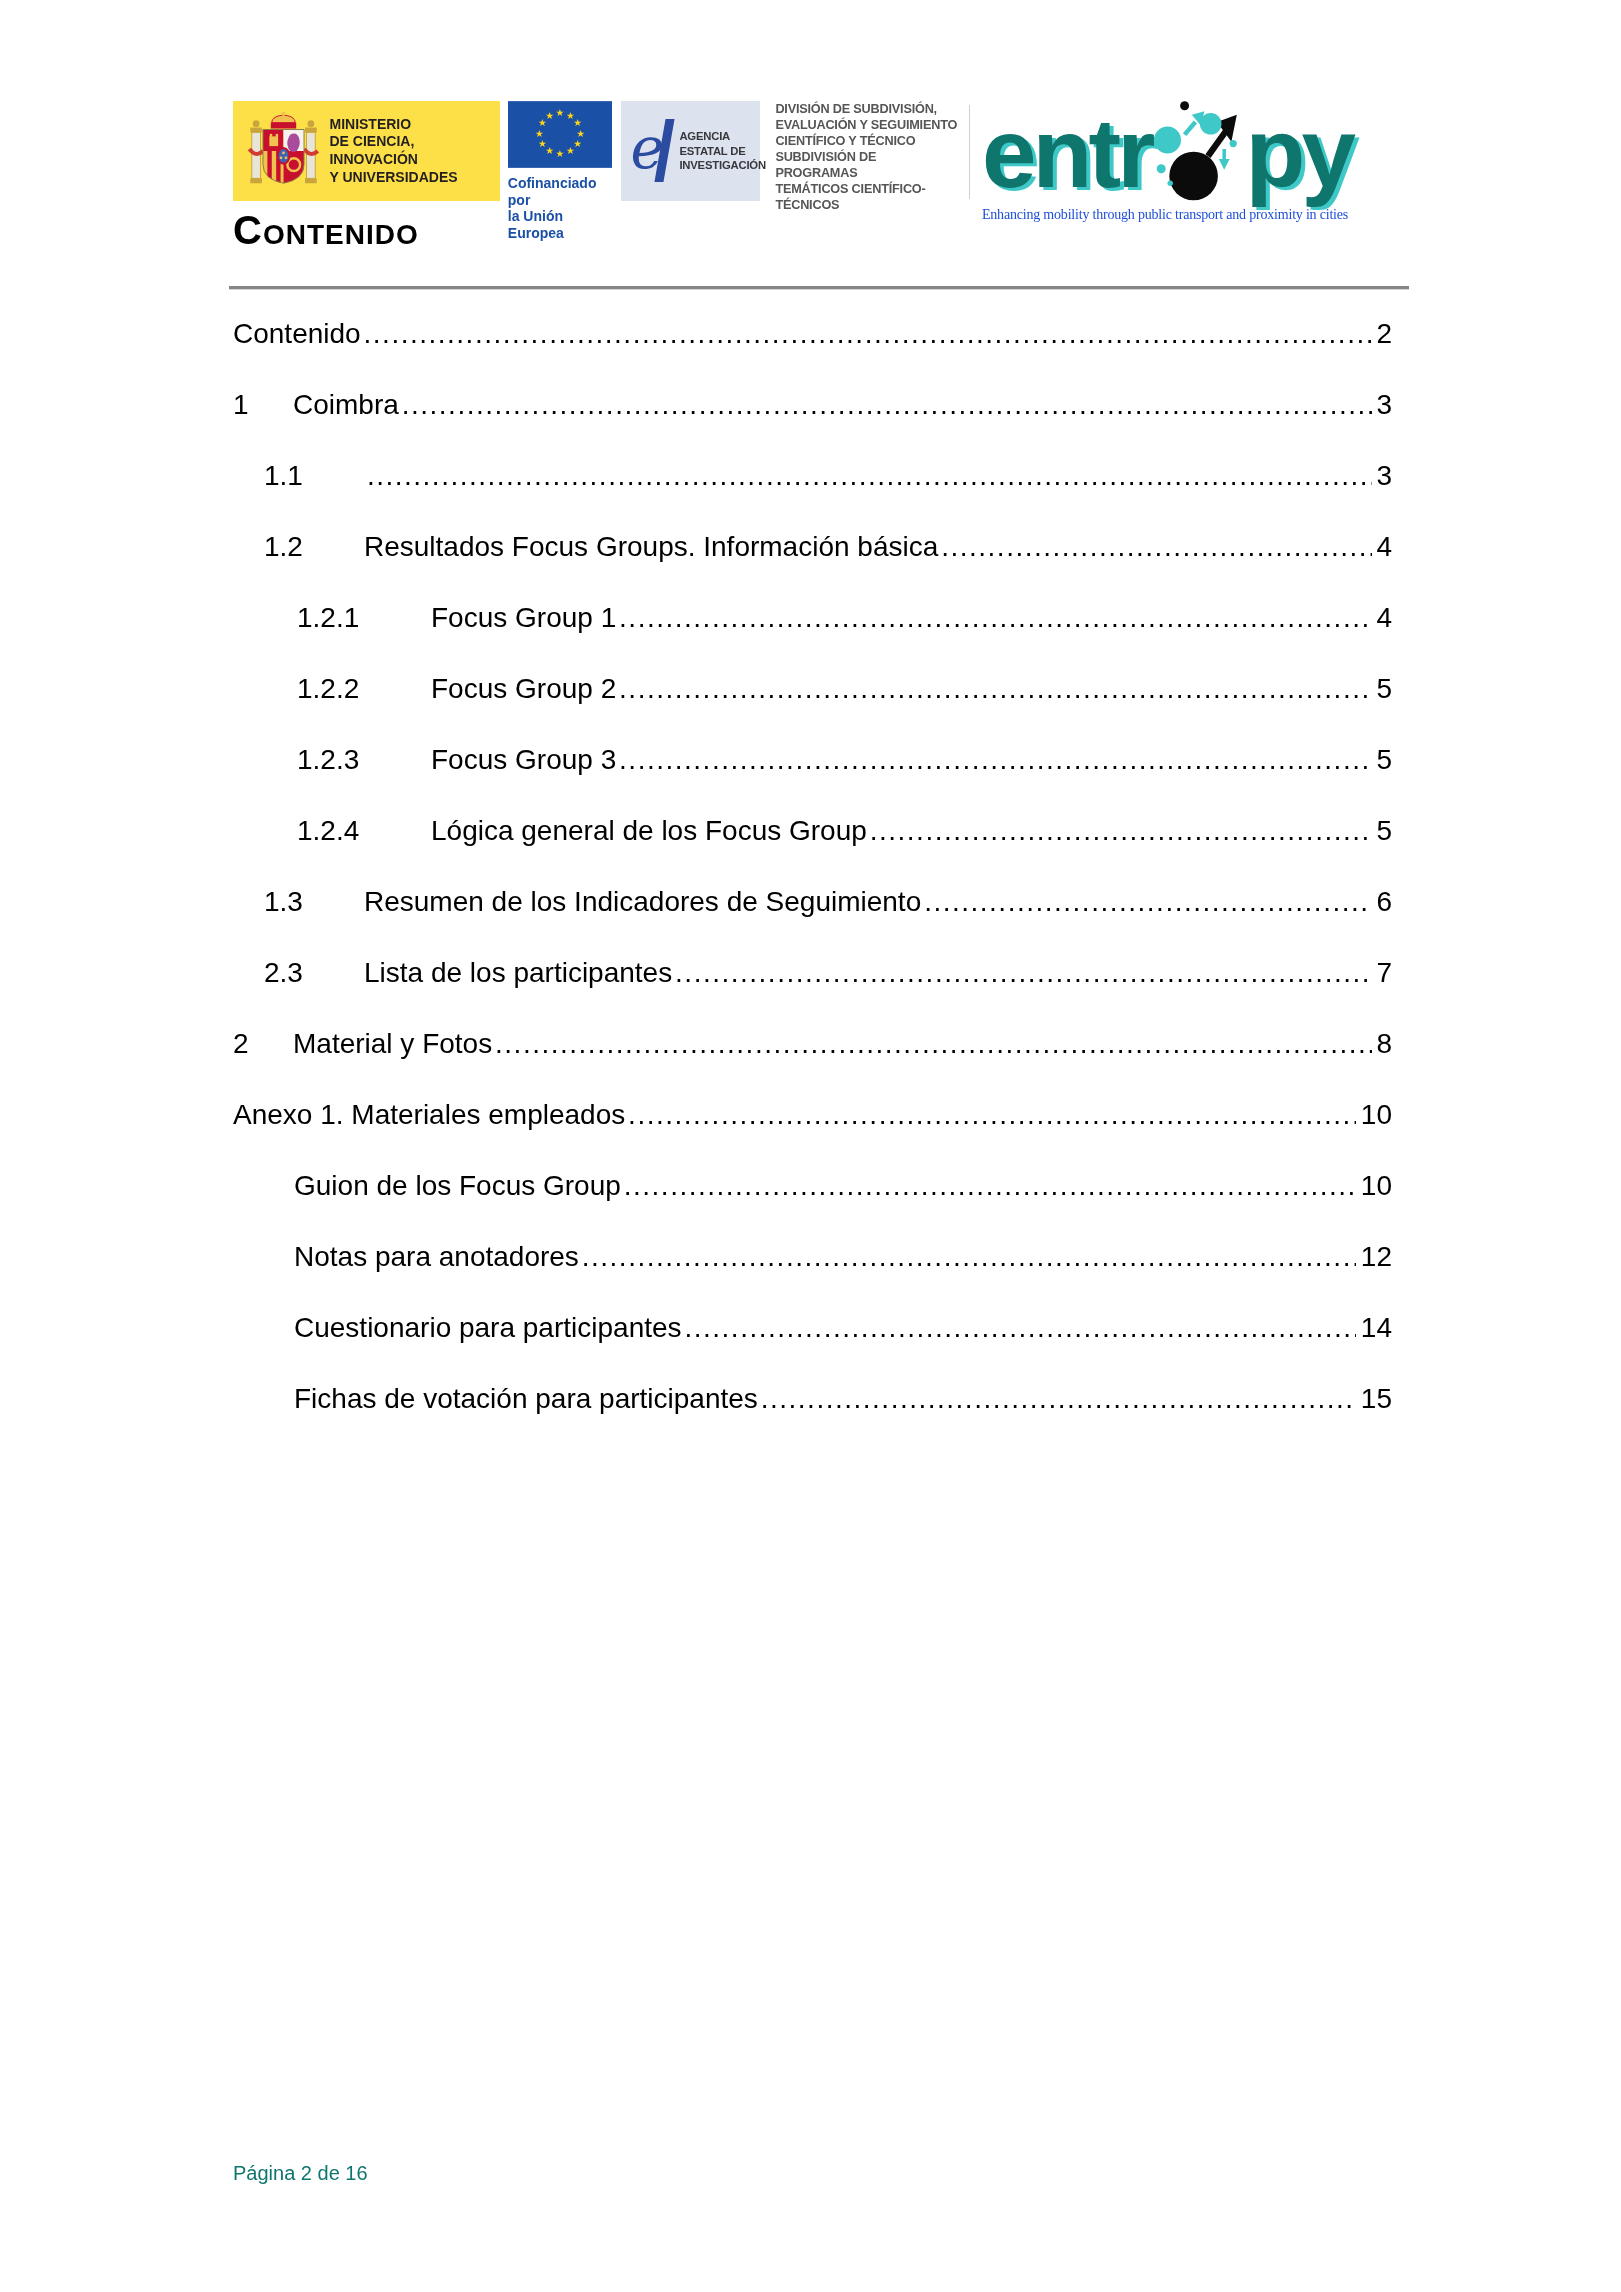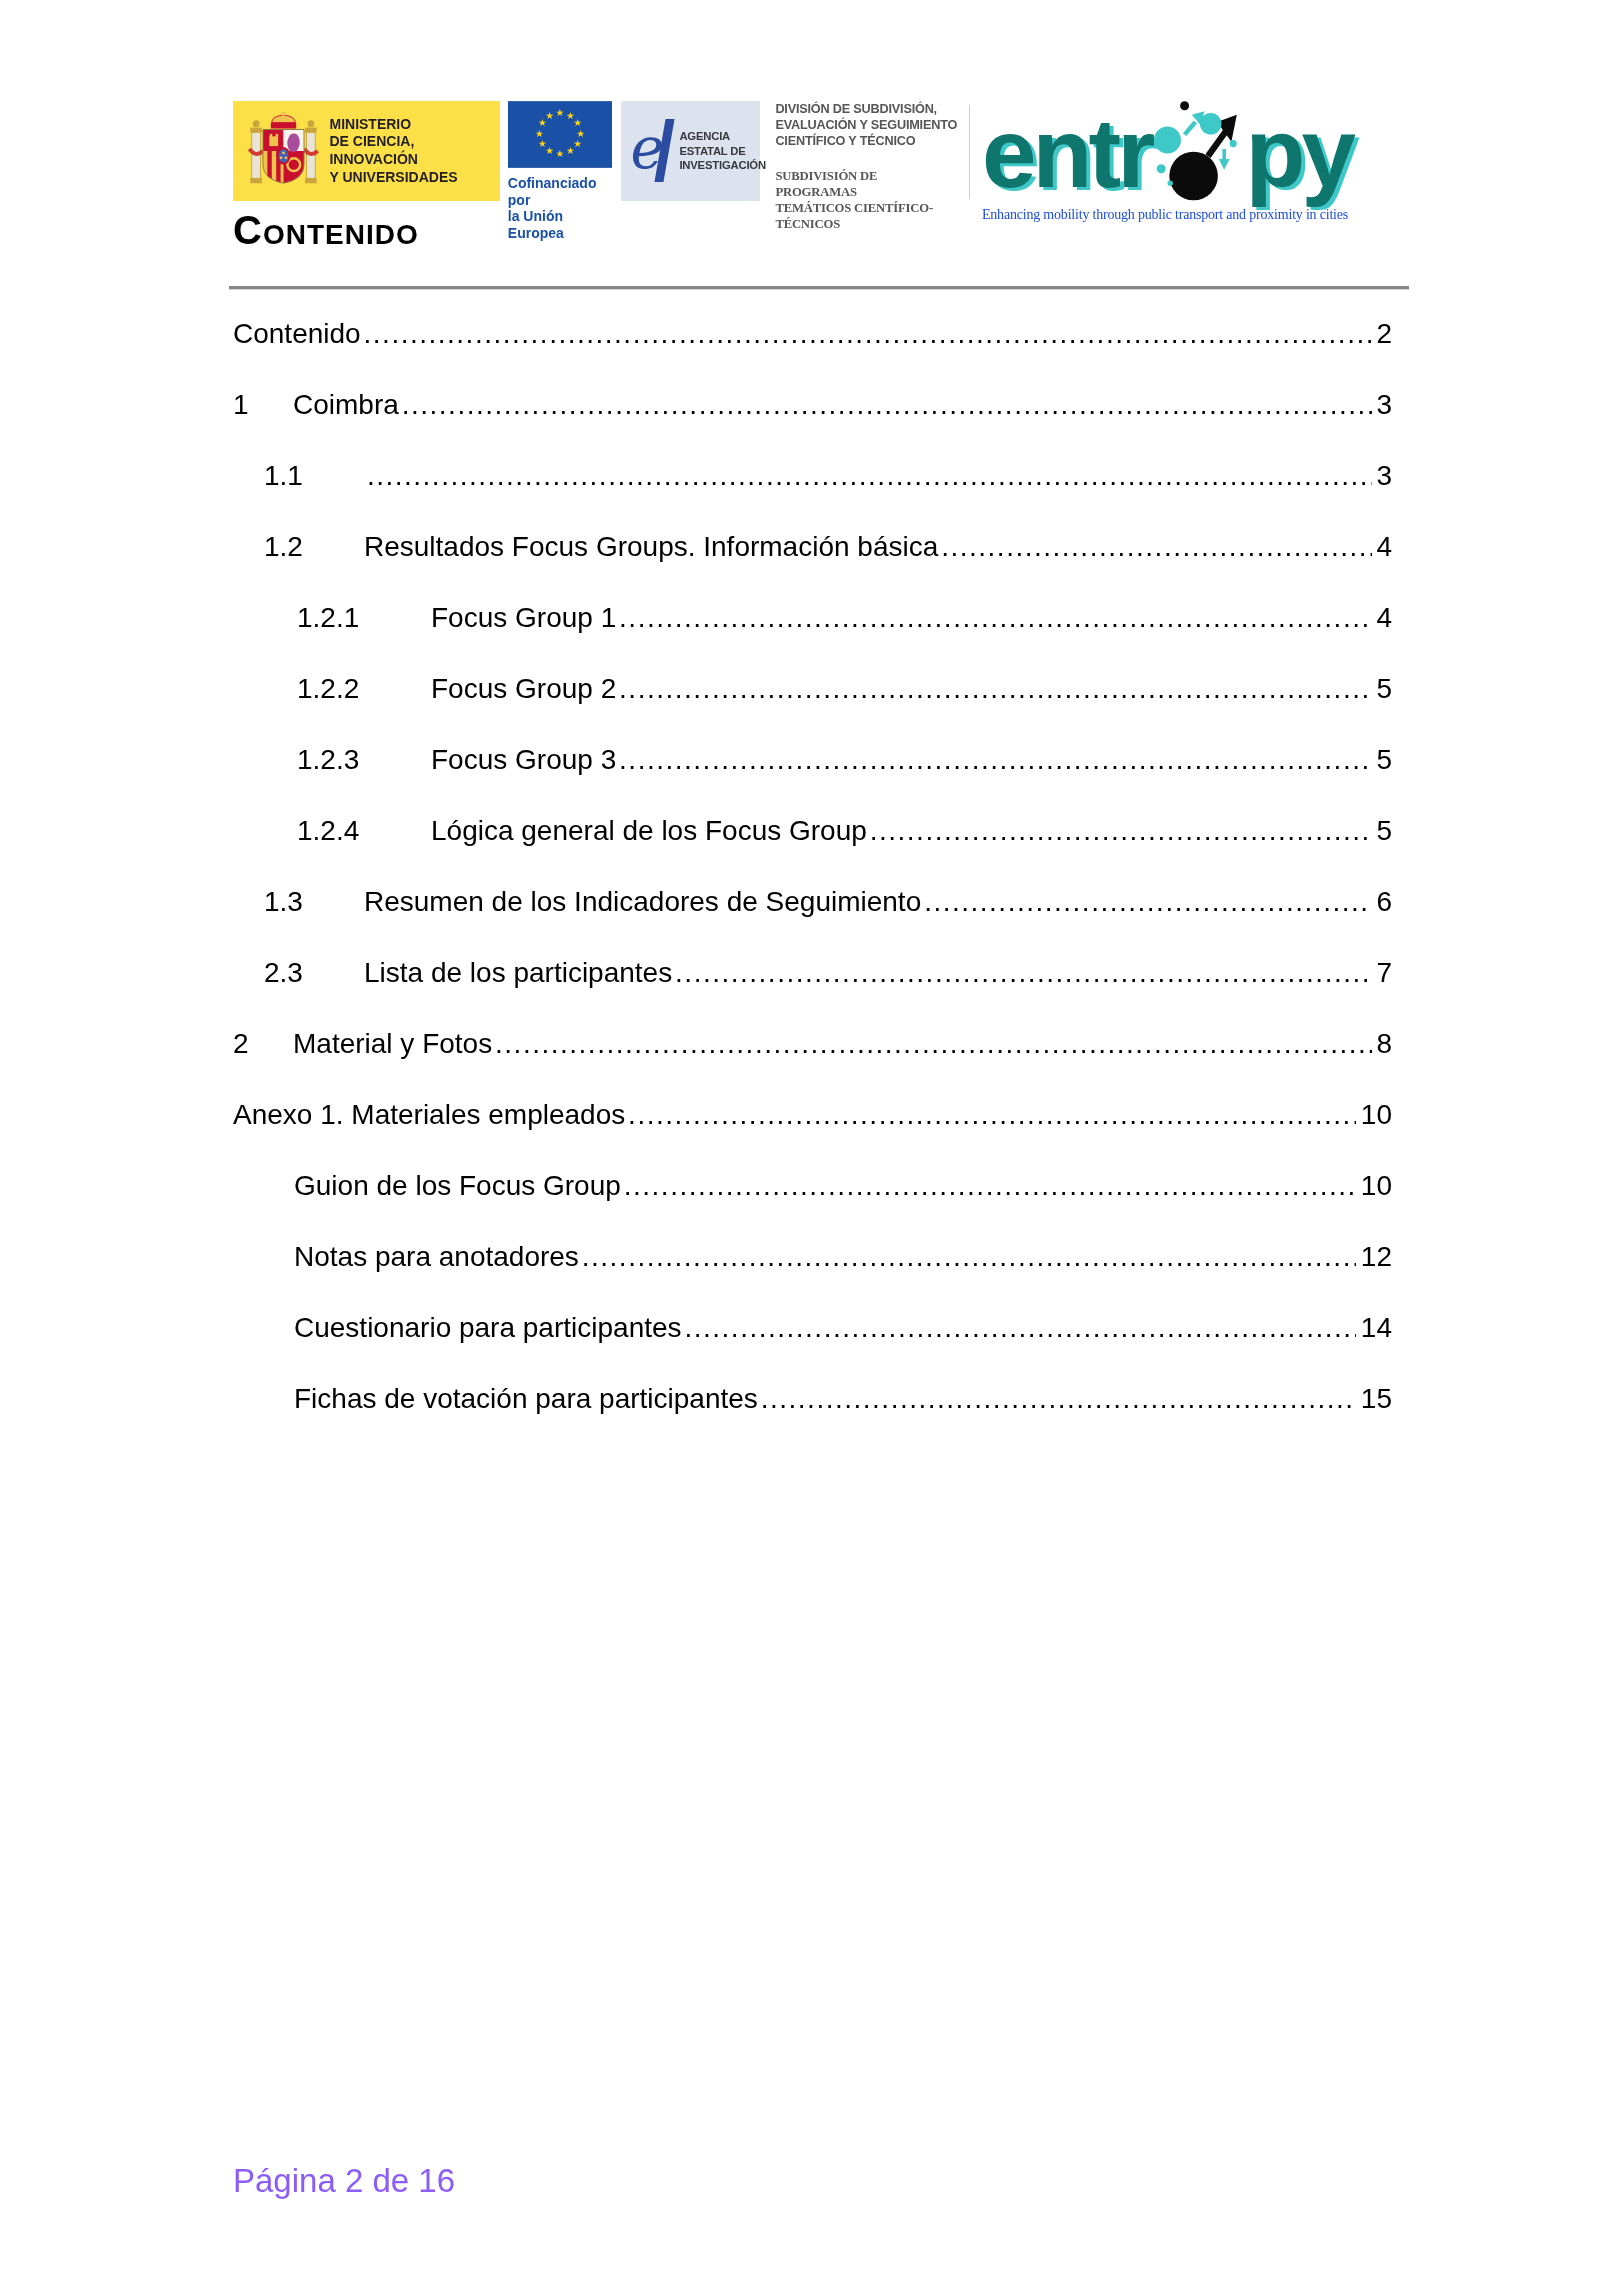--- a/index.html
+++ b/index.html
@@ -18,21 +18,21 @@
   .eu{width:110px;margin-left:7.8px;flex:none;display:flex;flex-direction:column;align-items:flex-start;}
   .eu-flag{flex:none;}
   .eu-caption{margin-top:6.9px;font-size:14px;font-weight:bold;color:#1A50A5;line-height:16.7px;}
   .aei{width:139px;margin-left:2.9px;background:#DCE3EF;flex:none;display:flex;align-items:center;}
   .aei-glyph{margin-left:9.8px;flex:none;position:relative;width:43px;height:71px;}
   .aei-e{font-family:"DejaVu Serif","Liberation Serif",serif;font-style:italic;font-size:57px;color:#2B4CA0;position:absolute;left:0;top:2px;line-height:61px;}
   .aei-bar{position:absolute;left:30px;top:3.9px;width:8.8px;height:63px;background:#2B4CA0;transform:skewX(-10deg);}
   .aei-text{margin-left:5.9px;font-size:11.3px;font-weight:bold;color:#38383C;line-height:14.7px;letter-spacing:-0.2px;}
   .division{margin-left:15.7px;width:184px;flex:none;font-size:12.7px;color:#565656;line-height:16px;font-weight:bold;letter-spacing:-0.2px;}
   .division p{margin:0;}
-  .division p + p{margin-top:19px;font-family:Liberation Serif, serif;}
+  .division p + p{margin-top:0;}
   .vline{margin-left:9.8px;width:1px;height:94px;background:#CFCFCF;align-self:center;flex:none;}
   .entropy{margin-left:11.8px;flex:1;position:relative;top:-9.8px;}
   .entropy-word{font-size:98px;font-weight:bold;letter-spacing:-3.9px;line-height:102px;color:#0f766e;text-shadow:3.9px 2.9px 0 #3EC8C8;white-space:nowrap;}
   .entropy-cluster{display:inline-block;vertical-align:-19.6px;margin:0 2px;text-shadow:none;}
   .entropy-tagline{margin-top:0px;font-family:"Liberation Serif","DejaVu Serif",serif;font-size:14px;color:#1d4ed8;letter-spacing:-0.2px;white-space:nowrap;}
 
   
   .doc-title{position:absolute;top:208px;left:233px;margin:0;font-size:40px;font-weight:bold;font-variant:small-caps;letter-spacing:1px;color:#000;}
   .title-rule{position:absolute;top:286px;left:229px;width:1180px;height:2.9px;background:#868686;border-bottom:1px solid #D4D4D4;}
 
@@ -43,21 +43,21 @@
   .toc-title{flex:none;white-space:nowrap;}
   .toc-dots{flex:1 1 auto;min-width:0;overflow:hidden;white-space:nowrap;letter-spacing:1.5px;margin-left:2.9px;}
   .toc-dots::after{content:"..........................................................................................................................................................................................................................................";}
   .toc-page{flex:none;padding-left:4.9px;white-space:nowrap;}
   .lv-h1 .toc-num{width:60px;}
   .lv-h2{padding-left:31px;}  .lv-h2 .toc-num{width:100px;}
   .lv-h3{padding-left:64px;}  .lv-h3 .toc-num{width:134px;}
   .lv-sub{padding-left:61px;}
 
   
-  .footer{position:absolute;top:2162px;left:233px;font-size:33px;color:#8b5cf6;}
+  .footer{position:absolute;top:2162px;left:233px;font-size:20px;color:#0f766e;}
 </style>
 </head>
 <body>
 
 <div class="page">
 
   <header class="logo-strip">
 
     <div class="box ministry">
       <svg class="crest" width="73" height="86" viewBox="0 0 72 88">

